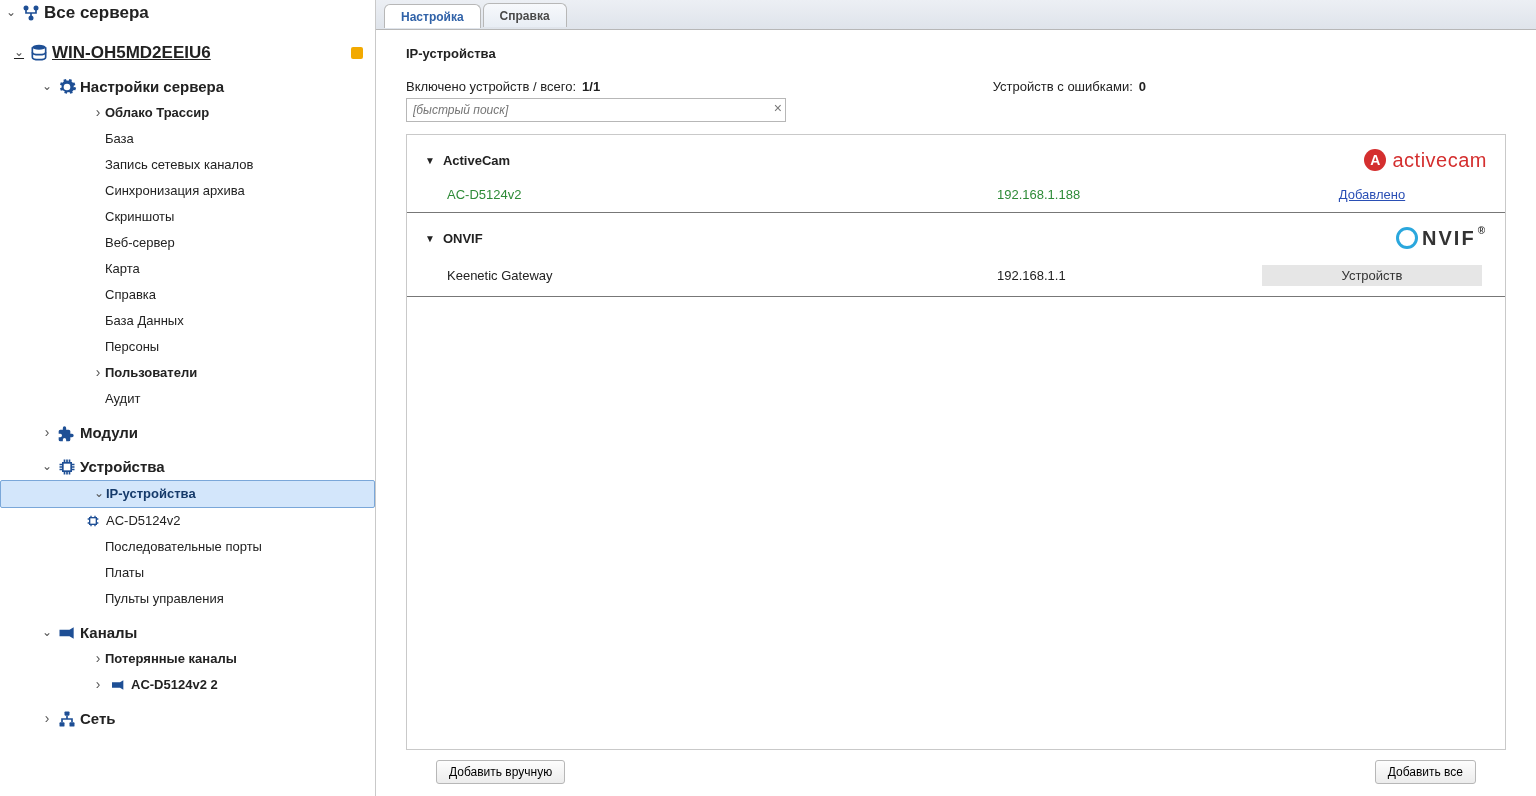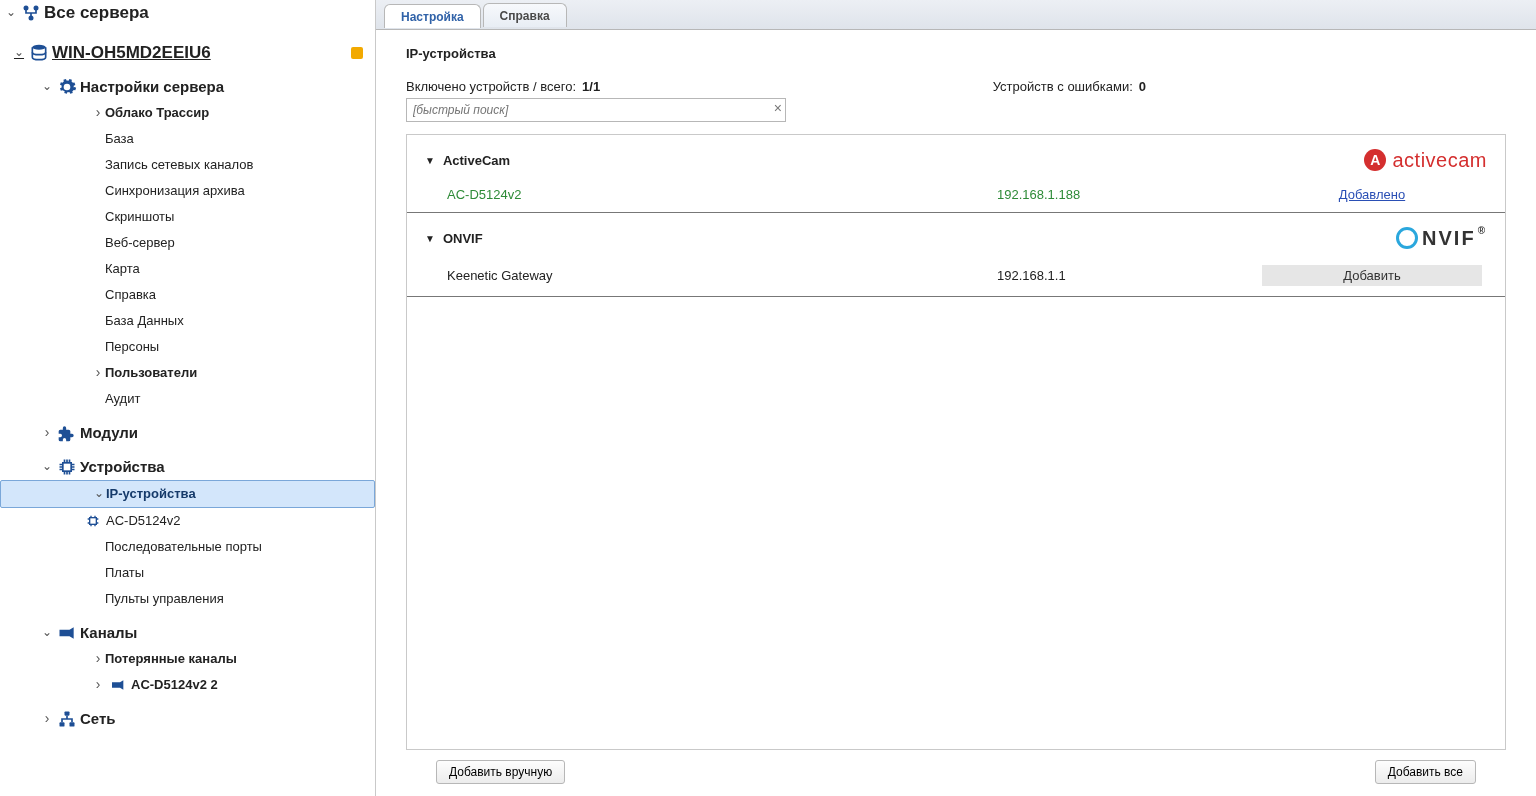--- a/index.html
+++ b/index.html
@@ -326,21 +326,21 @@
             <span class="logo-onvif">
                 <span class="o"></span>
                 <span>NVIF</span>
                 <span class="reg">®</span>
               </span>
           </span>
         </div>
         <div class="device-row">
           <span class="dname">Keenetic Gateway</span>
           <span class="dip">192.168.1.1</span>
-          <span class="daction"><span class="btn-add">Добавить</span></span>
+          <span class="daction"><span class="btn-add">Устройств</span></span>
         </div>
 
       </div>
 
       <div class="footer">
         <button>Добавить вручную</button>
         <div class="spacer"></div>
         <button>Добавить все</button>
       </div>
     </div>

